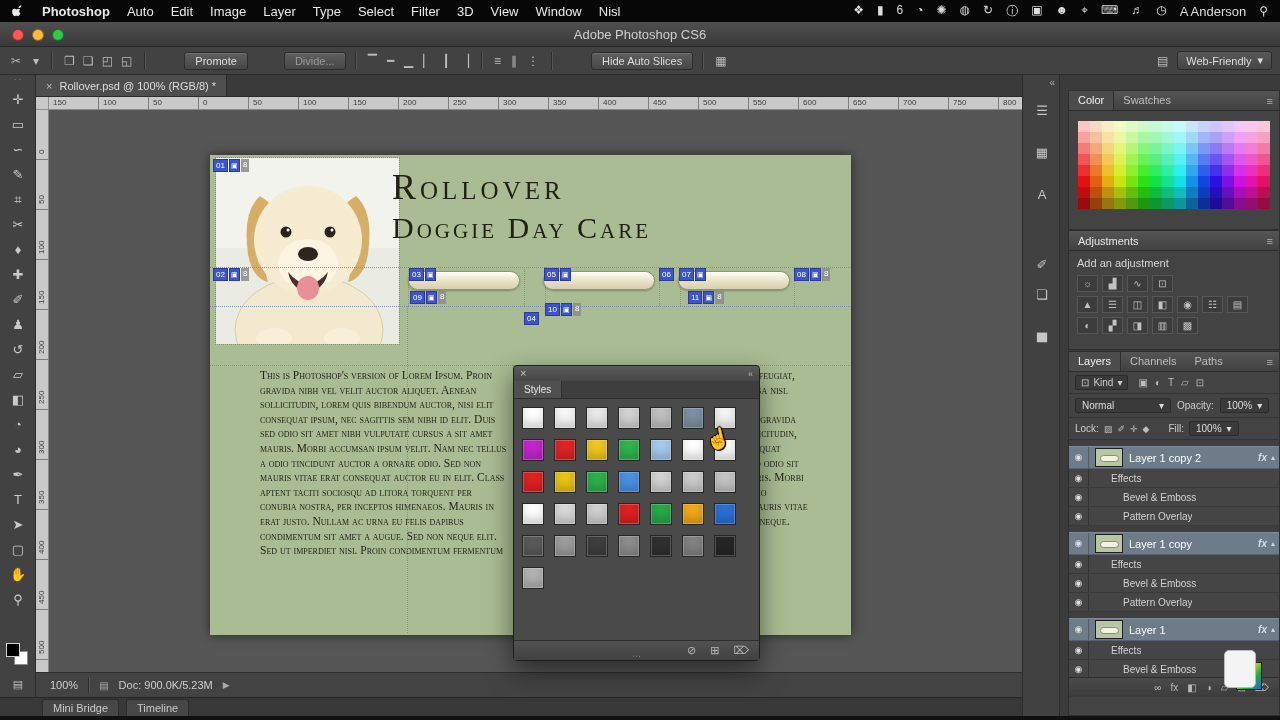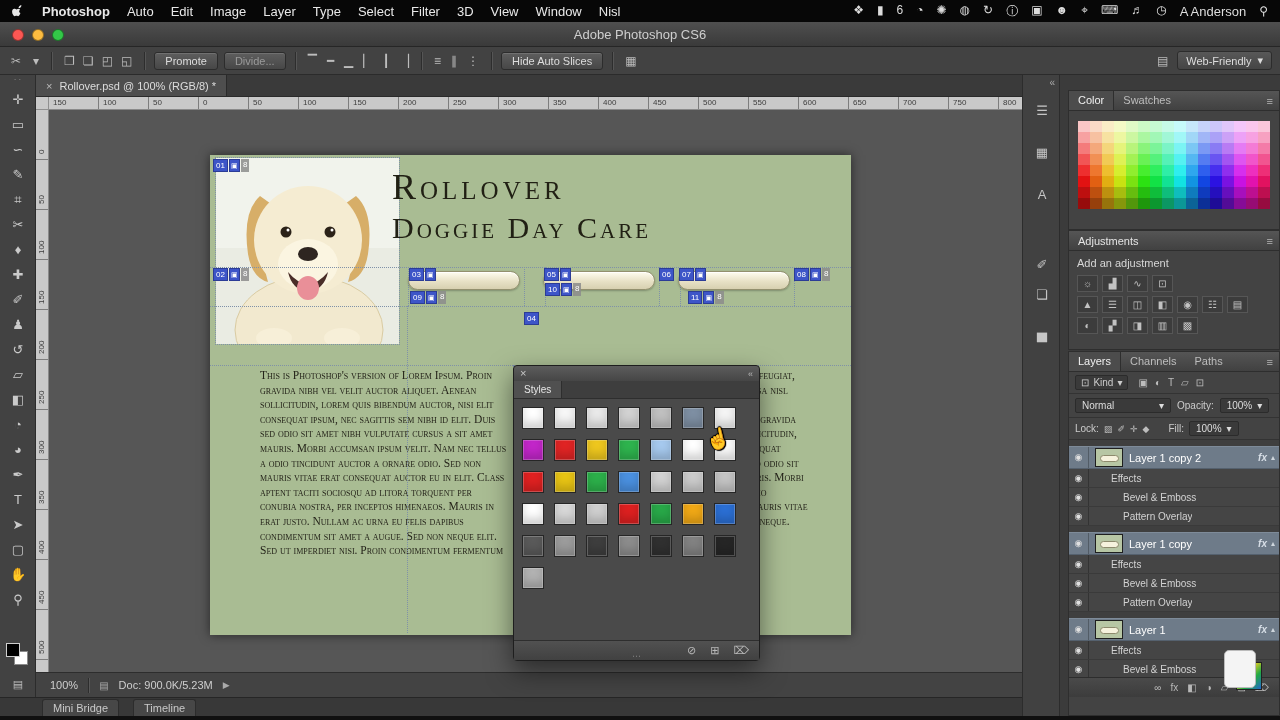--- a/index.html
+++ b/index.html
@@ -18,21 +18,21 @@
   
   .titlebar { position:absolute; left:0; top:22px; width:1280px; height:25px; background:linear-gradient(#4f4f4f,#3a3a3a); border-bottom:1px solid #262626; color:#cfcfcf; font-size:13px; text-align:center; line-height:25px; }
   .traffic { position:absolute; left:12px; top:7px; display:flex; gap:8px; }
   .light { width:12px; height:12px; border-radius:50%; border:1px solid rgba(0,0,0,.4); }
   .lt-red{background:#fc5753}.lt-yel{background:#fdbc40}.lt-grn{background:#33c748}
 
   
   .optionsbar { position:absolute; left:0; top:47px; width:1280px; height:28px; background:#424242; border-bottom:1px solid #2b2b2b; display:flex; align-items:center; gap:6px; padding:0 8px; color:#c8c8c8; font-size:11px; }
   .ob-sep { width:1px; height:18px; background:#2d2d2d; margin:0 3px; box-shadow:1px 0 0 #555; }
   .ob-icon { font-size:12px; color:#bdbdbd; padding:1px 3px; }
-  .ob-btn { background:linear-gradient(#5e5e5e,#474747); border:1px solid #2c2c2c; border-radius:3px; padding:2px 10px; color:#ddd; box-shadow:inset 0 1px 0 rgba(255,255,255,.12); }
+  .ob-btn { background:linear-gradient(#5e5e5e,#474747); border:1px solid #2c2c2c; border-radius:3px; padding:2px 10px; color:#ddd; box-shadow:inset 0 1px 0 rgba(255,255,255,.12);margin-left:30px; }
   .ob-btn.dim { color:#9a9a9a; }
   .ob-spacer { flex:1; }
   .ob-drop { display:flex; align-items:center; gap:6px; background:linear-gradient(#585858,#454545); border:1px solid #2c2c2c; border-radius:3px; padding:2px 8px; color:#ddd; }
 
   
   .toolbar { position:absolute; left:0; top:75px; width:36px; height:622px; background:#424242; border-right:1px solid #2c2c2c; }
   .tool-grip { height:12px; text-align:center; color:#8a8a8a; font-size:8px; line-height:10px; }
   .tool { width:36px; height:25px; line-height:25px; text-align:center; color:#cacaca; font-size:13px; }
   .fgbg { position:absolute; left:6px; bottom:30px; width:24px; height:24px; }
   .fg { position:absolute; left:0; top:0; width:14px; height:14px; background:#000; border:1px solid #cfcfcf; z-index:2; }
@@ -63,21 +63,21 @@
   .guide-v { position:absolute; border-left:1px dotted #7f91a8; z-index:2; }
   .body-text { position:absolute; left:50px; top:213px; width:548px; height:240px; overflow:hidden; column-count:2; column-gap:48px; font-family:"Liberation Serif",serif; font-variant:small-caps; font-size:11.5px; line-height:1.27; color:#25241a; }
   .slice-badge { position:absolute; display:flex; z-index:6; }
   .s-num { background:#3d55c8; color:#fff; font-size:8px; line-height:11px; padding:0 2px; border:1px solid #2c3c96; }
   .s-ic { background:#3d55c8; color:#fff; font-size:7px; line-height:11px; width:11px; text-align:center; border:1px solid #2c3c96; margin-left:1px; }
   .s-x { background:rgba(140,140,140,.85); color:#fff; font-size:8px; line-height:11px; padding:0 2px; margin-left:1px; }
 
   
   .statusbar { position:absolute; left:36px; top:672px; width:986px; height:25px; background:#434343; border-top:1px solid #2d2d2d; display:flex; align-items:center; gap:10px; padding:0 14px; color:#cecece; font-size:11px; }
   .st-sep { width:1px; height:15px; background:#2d2d2d; box-shadow:1px 0 0 #585858; }
-  .bottombar { position:absolute; left:0; top:697px; width:1022px; height:19px; background:#383838; border-top:1px solid #262626; display:flex; align-items:flex-end; gap:14px; padding:0 0 0 42px; }
+  .bottombar { position:absolute; left:0; top:697px; width:1022px; height:19px; background:#383838; border-top:1px solid #262626; display:flex; align-items:flex-end; gap:7px; padding:0 0 0 42px; }
   .btab { background:#474747; color:#c9c9c9; font-size:11px; padding:2px 10px 2px; border:1px solid #2c2c2c; border-bottom:none; border-radius:3px 3px 0 0; }
   .blackstrip { position:absolute; left:0; top:716px; width:1280px; height:4px; background:#101010; }
 
   
   .rightside { position:absolute; left:1022px; top:75px; width:258px; height:641px; background:#3b3b3b; }
   .dock-strip { position:absolute; left:0; top:0; width:38px; height:641px; background:#414141; border-left:1px solid #2c2c2c; border-right:1px solid #2c2c2c; }
   .collapse-dock { position:absolute; right:4px; top:2px; color:#aaa; font-size:10px; }
   .dock-ic { position:absolute; left:0; width:38px; text-align:center; color:#c6c6c6; font-size:13px; }
   .panels { position:absolute; left:38px; top:0; width:234px; height:641px; }
   .panel { position:absolute; left:8px; width:212px; background:#434343; border:1px solid #2e2e2e; }
@@ -387,21 +387,21 @@
         <div class="slice-badge" style="left: 584px; top: 113px;">
           <span class="s-num">08</span>
           <span class="s-ic">▣</span>
           <span class="s-x">8</span>
         </div>
         <div class="slice-badge" style="left: 200px; top: 136px;">
           <span class="s-num">09</span>
           <span class="s-ic">▣</span>
           <span class="s-x">8</span>
         </div>
-        <div class="slice-badge" style="left: 335px; top: 128px;">
+        <div class="slice-badge" style="left: 335px; top: 148px;">
           <span class="s-num">10</span>
           <span class="s-ic">▣</span>
           <span class="s-x">8</span>
         </div>
         <div class="slice-badge" style="left: 470px; top: 136px; padding-left: 8px;">
           <span class="s-num">11</span>
           <span class="s-ic">▣</span>
           <span class="s-x">8</span>
         </div>
       </div>

